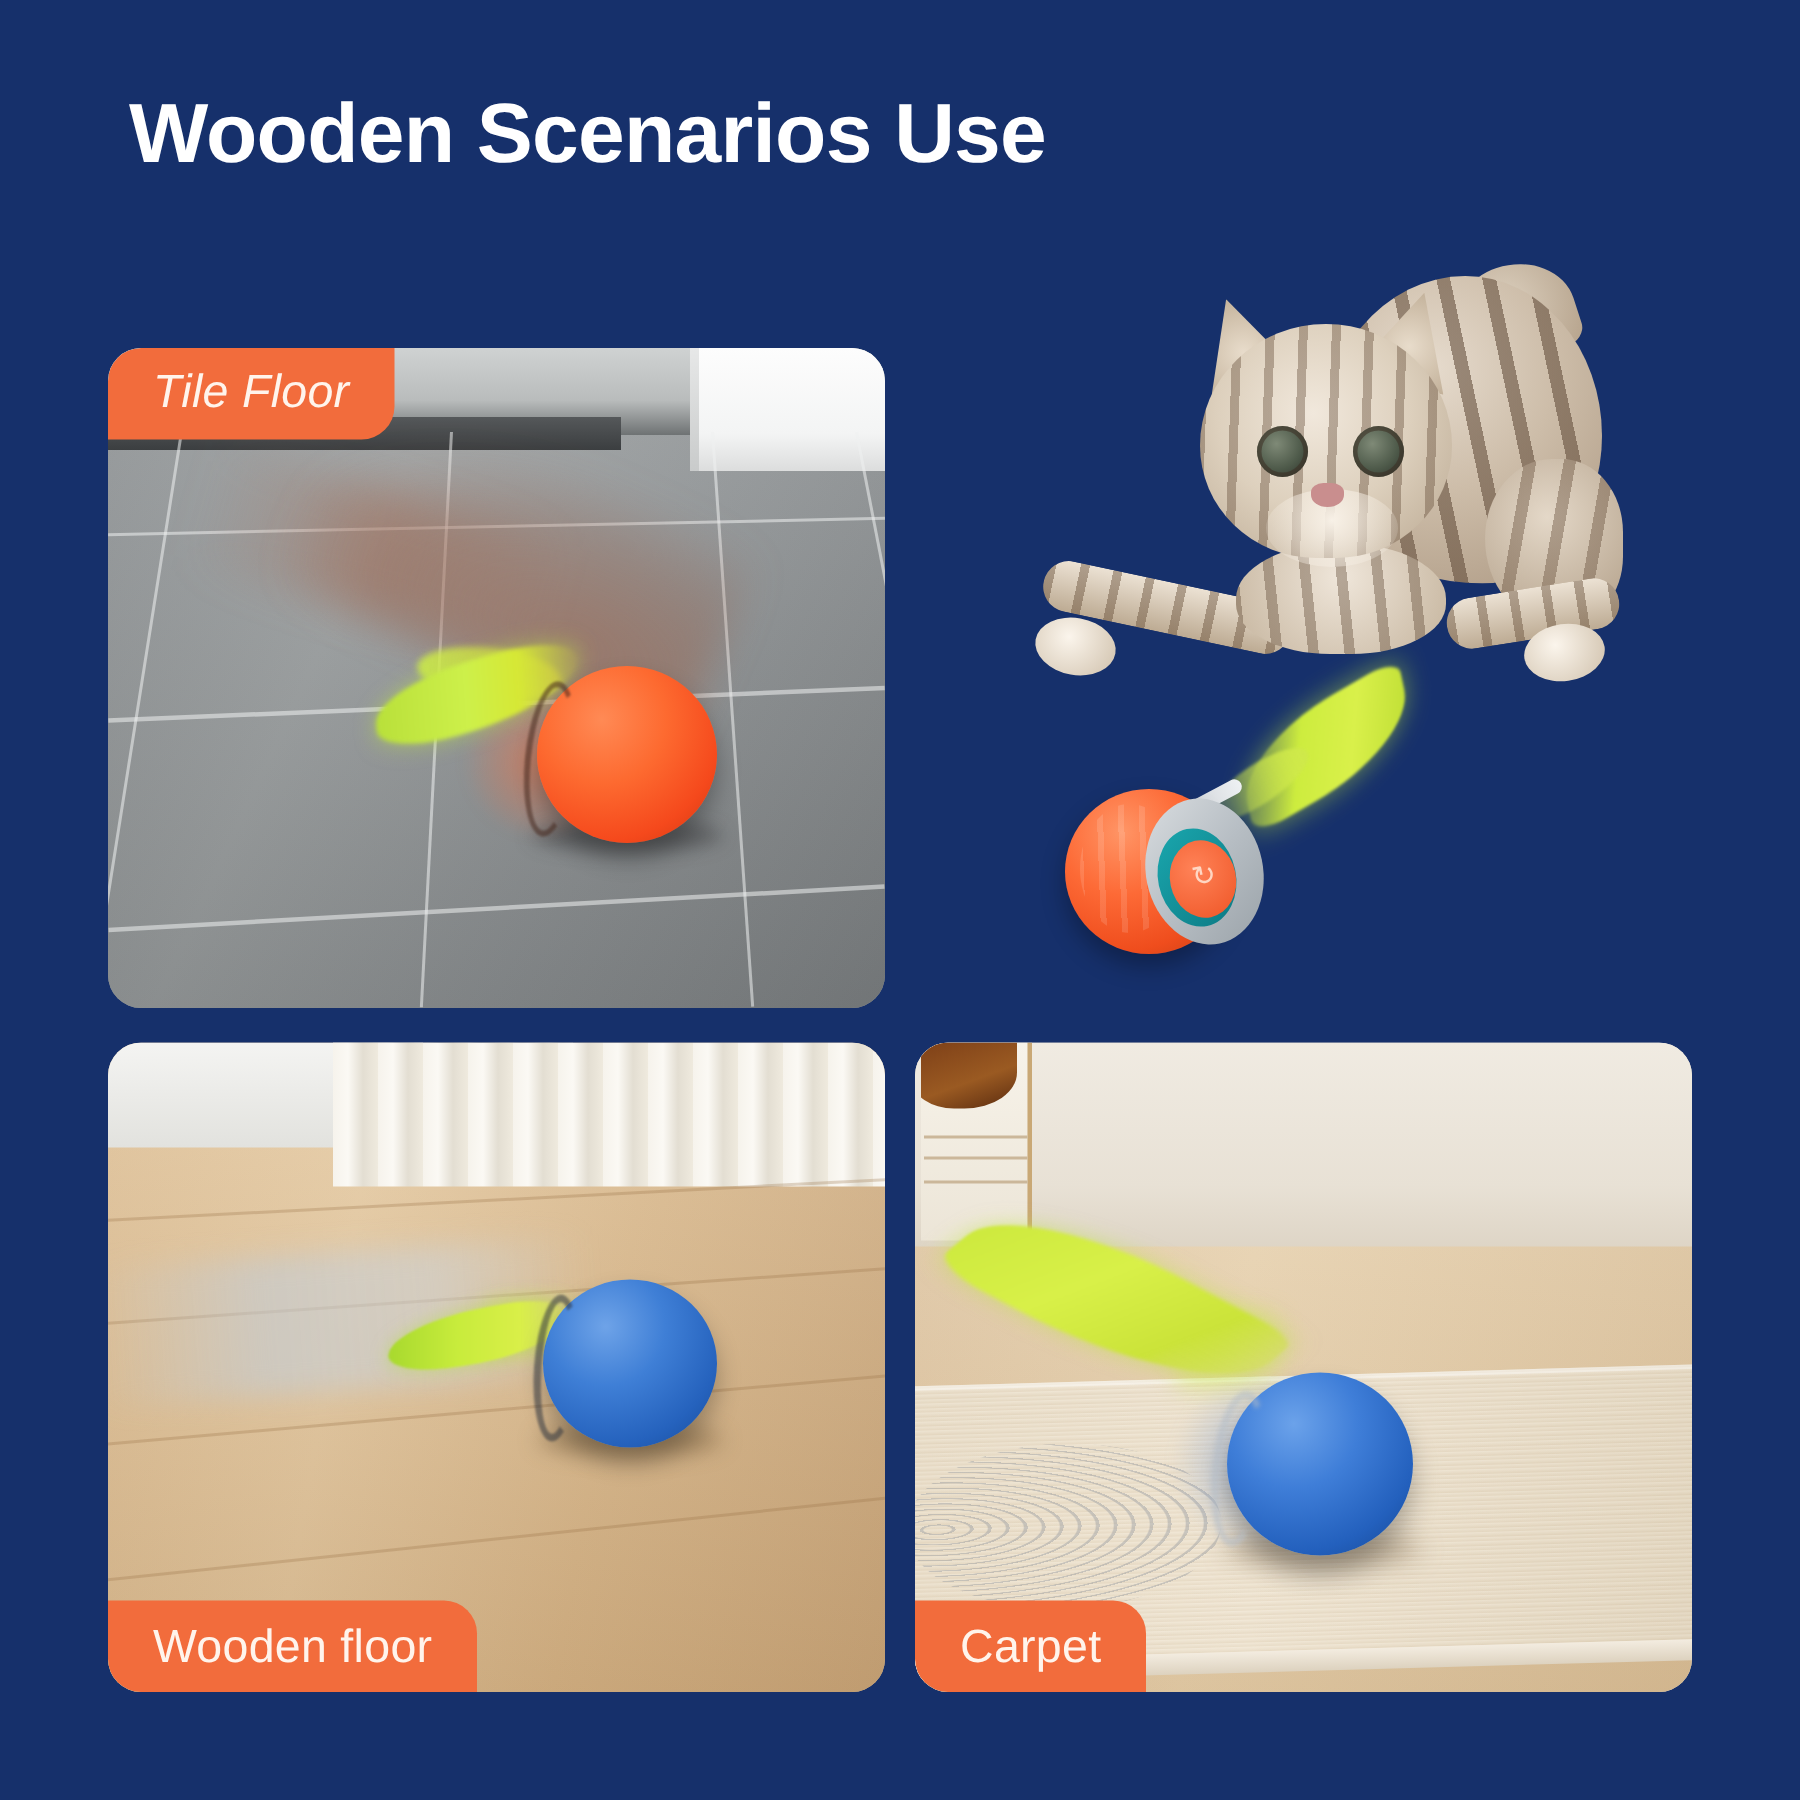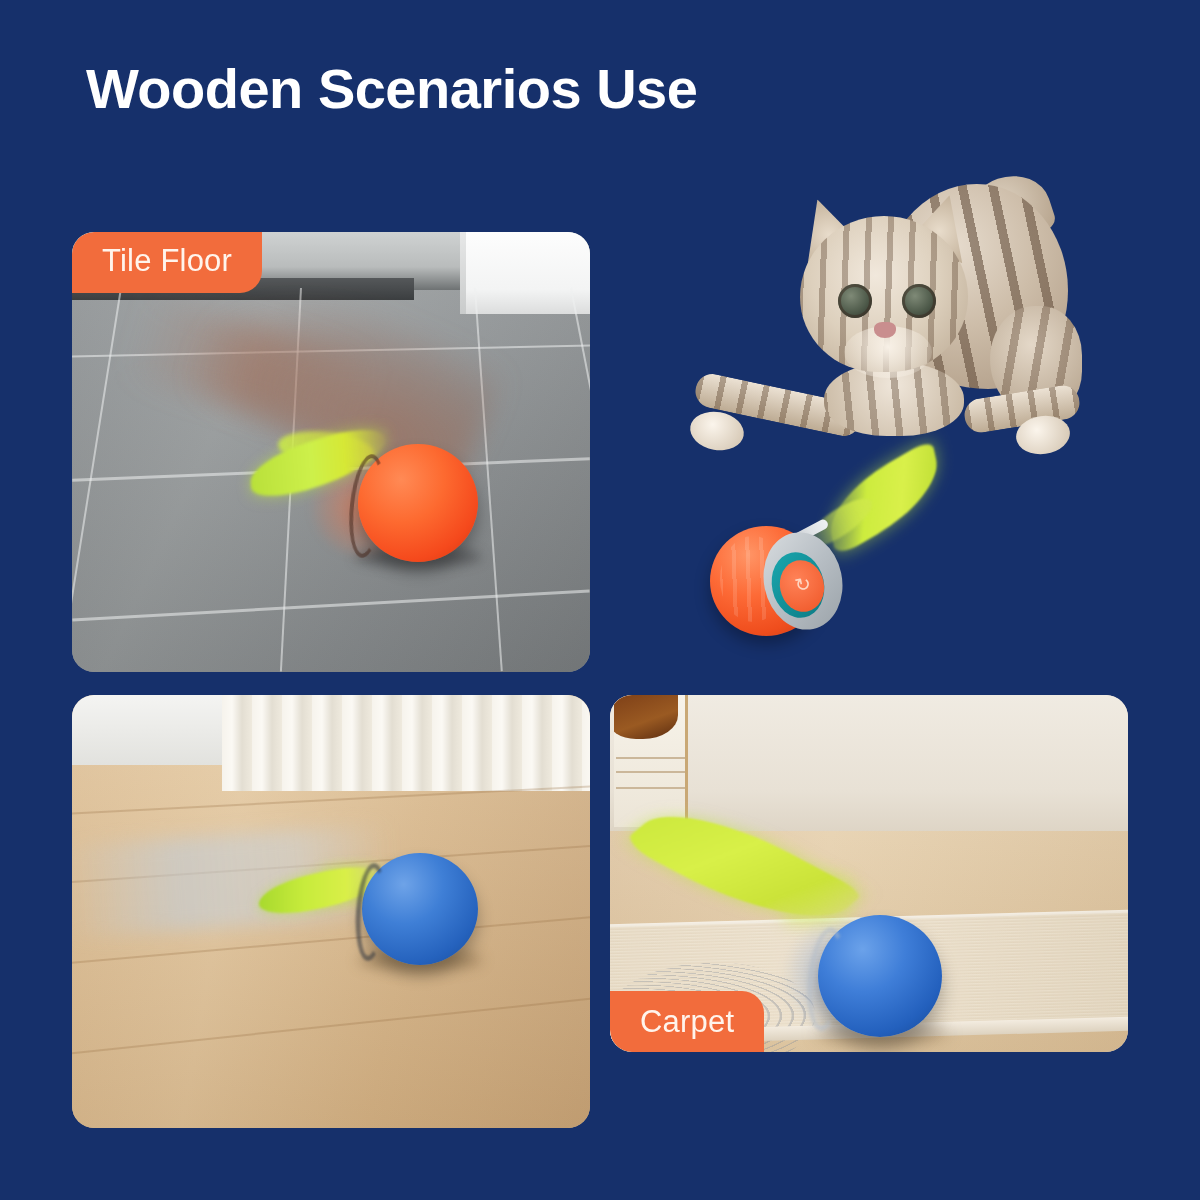--- a/index.html
+++ b/index.html
@@ -43,20 +43,21 @@
     letter-spacing: 0.2px;
     display: flex;
     align-items: center;
     white-space: nowrap;
     z-index: 6;
   }
   .badge.top-left {
     left: 0; top: 0;
     padding: 11px 30px 14px 30px;
     border-radius: 22px 0 22px 0;
+    font-style: italic;
   }
   .badge.bottom-left {
     left: 0; bottom: 0;
     padding: 13px 30px 12px 30px;
     border-radius: 0 22px 0 22px;
   }
 
   
   #panel-tile { left: 72px; top: 232px; width: 518px; height: 440px; }
 
@@ -216,21 +217,21 @@
     border-right-color: transparent;
     transform: rotate(4deg);
     filter: blur(0.8px);
   }
   .ball-wood-shadow {
     position: absolute; left: 286px; top: 254px; width: 124px; height: 22px;
     border-radius: 50%; background: rgba(90,65,35,0.35); filter: blur(7px);
   }
 
   
-  #panel-carpet { left: 610px; top: 695px; width: 518px; height: 357px; text-align: center; }
+  #panel-carpet { left: 610px; top: 695px; width: 518px; height: 433px; text-align: center; }
 
   .carpet-scene { position: absolute; inset: 0; background: #e9ddcc; }
   .carpet-wall {
     position: absolute; left: 0; top: 0; right: 0; height: 136px;
     background: linear-gradient(180deg, #f0ebe2 0%, #e8e1d5 70%, #ded5c6 100%);
     border-radius: 20px 20px 0 0;
   }
   .carpet-frame {
     position: absolute; left: 4px; top: 0; width: 74px; height: 132px;
     background: linear-gradient(180deg,#f7f3ea,#ece5d7);
@@ -499,20 +500,23 @@
     <div class="plank p2"></div>
     <div class="plank p3"></div>
     <div class="plank p4"></div>
 
     <div class="wood-trail"></div>
     <div class="ball-wood-shadow"></div>
     <div class="feather-wood-blur"></div>
     <div class="feather-wood"></div>
     <div class="ball-wood"></div>
     <div class="ball-wood-ring"></div>
+  </div>
+  <div class="badge bottom-left">
+    <span>Wooden floor</span>
   </div>
 </div>
 
 <div class="photo-card" id="panel-carpet">
   <div class="carpet-scene">
     <div class="carpet-floor"></div>
     <div class="carpet-wall"></div>
     <div class="carpet-frame">
       <div class="carpet-frame-art"></div>
       <div class="carpet-frame-line" style="top:62px"></div>

